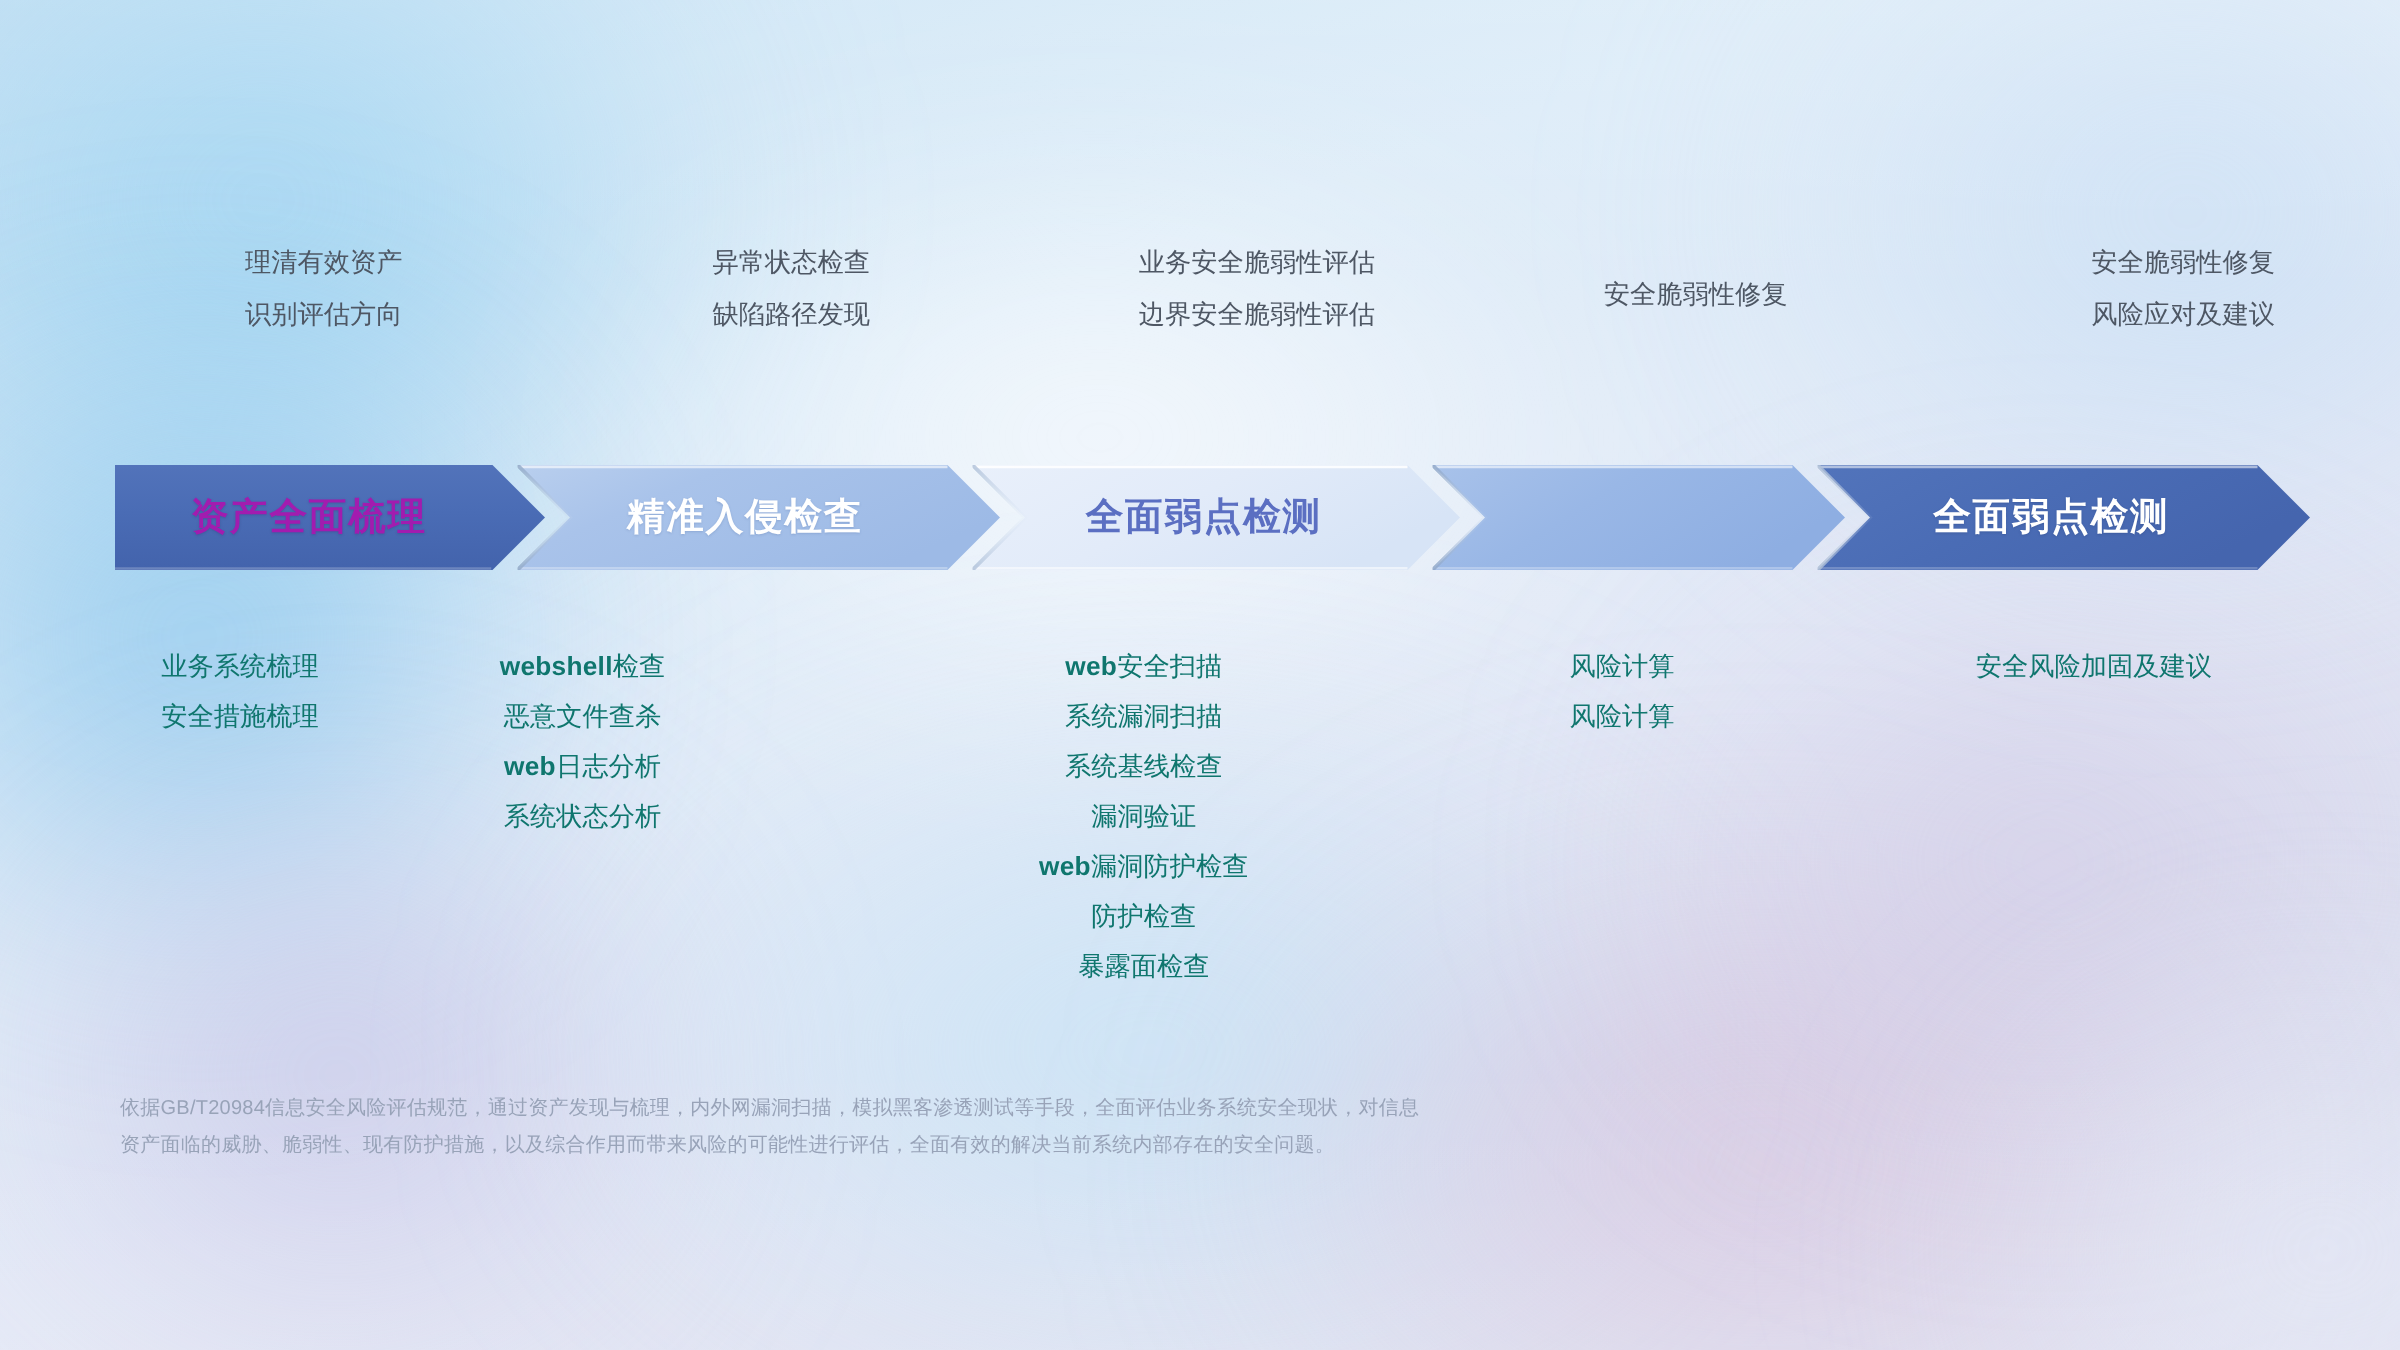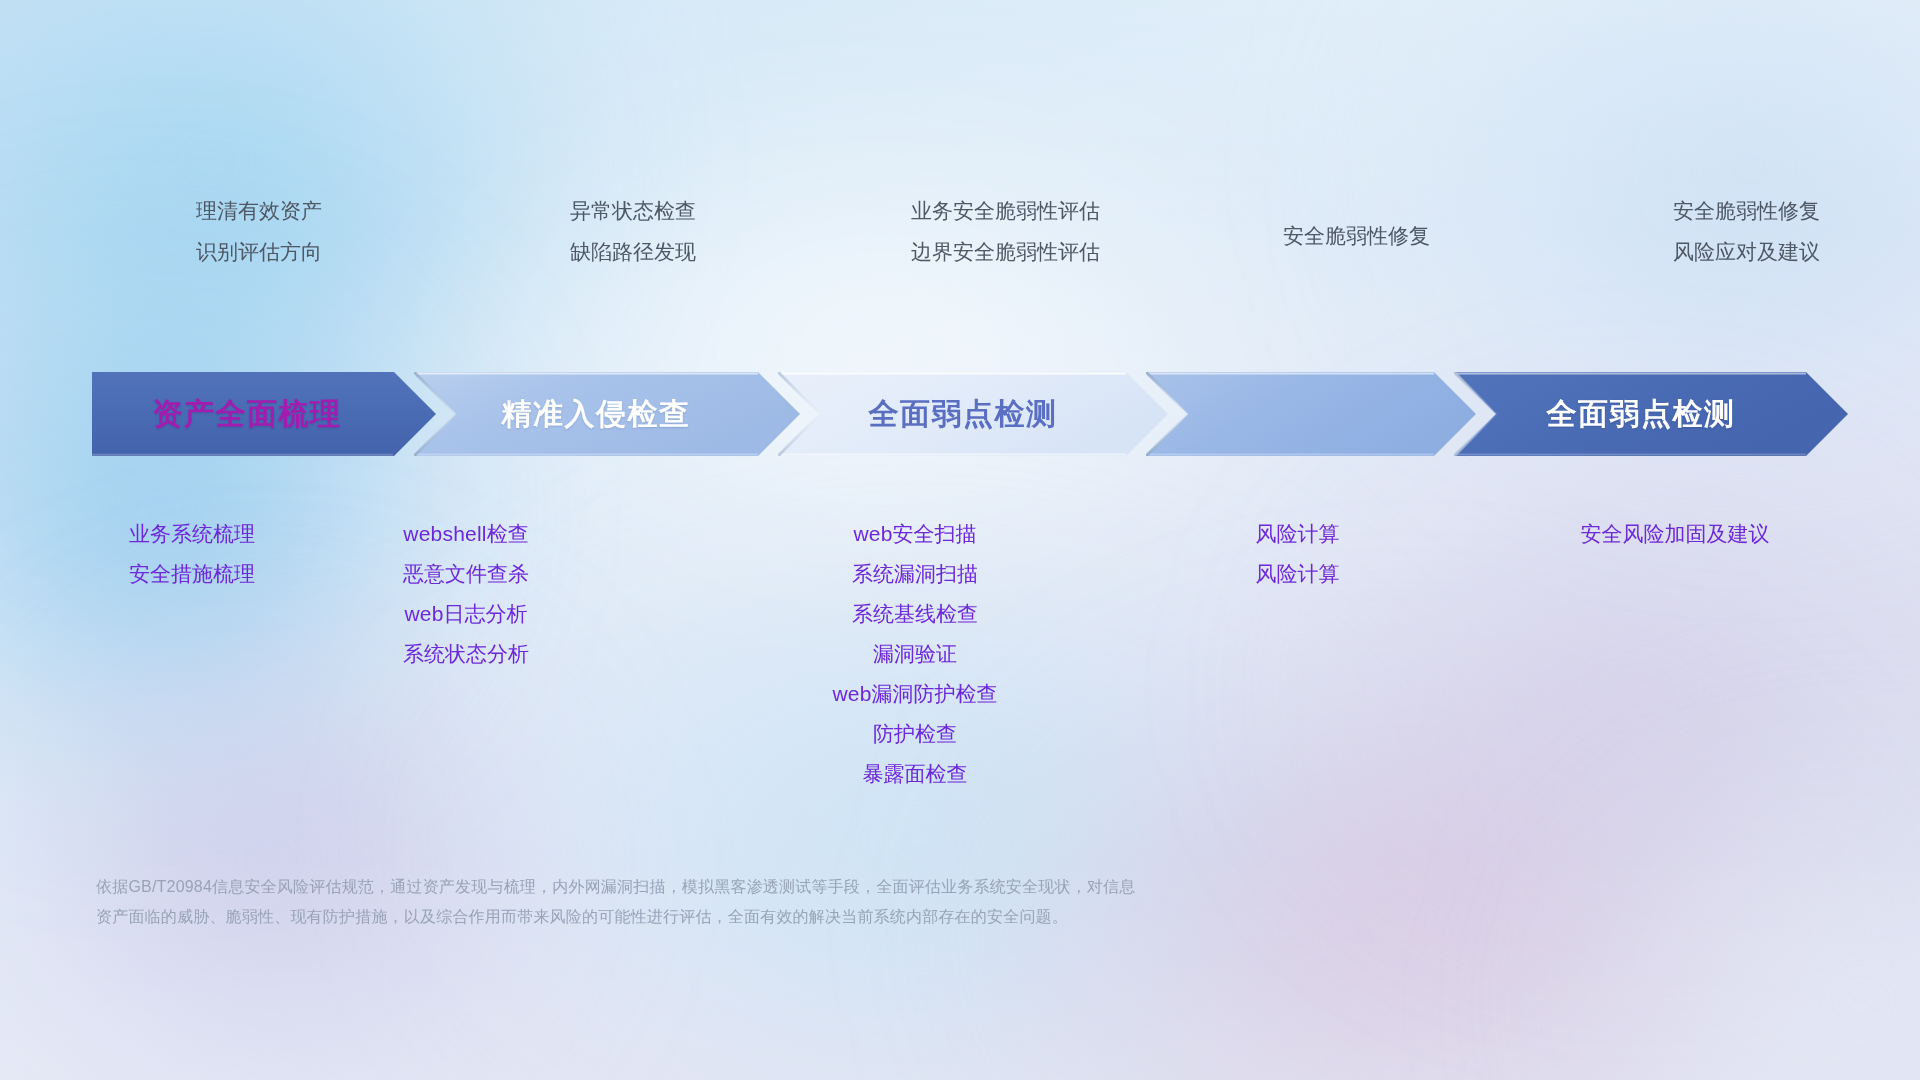--- a/index.html
+++ b/index.html
@@ -137,29 +137,29 @@
     position: absolute;
     text-align: right;
     color: #4e5764;
     font-size: 21px;
     line-height: 41px;
     white-space: nowrap;
   }
   .col-bottom {
     position: absolute;
     text-align: center;
-    color: #6d28d9;
+    color: #0f766e;
     font-size: 21px;
     line-height: 40px;
     white-space: nowrap;
   }
   .col-bottom .it { display: block; }
   .col-top .it { display: block; }
   .lead {
-    font-weight: normal;
+    font-weight: bold;
     letter-spacing: 0.2px;
   }
 
   
   #footer-note {
     position: absolute;
     left: 96px;
     top: 872px;
     width: 1480px;
     color: #98a3b8;

